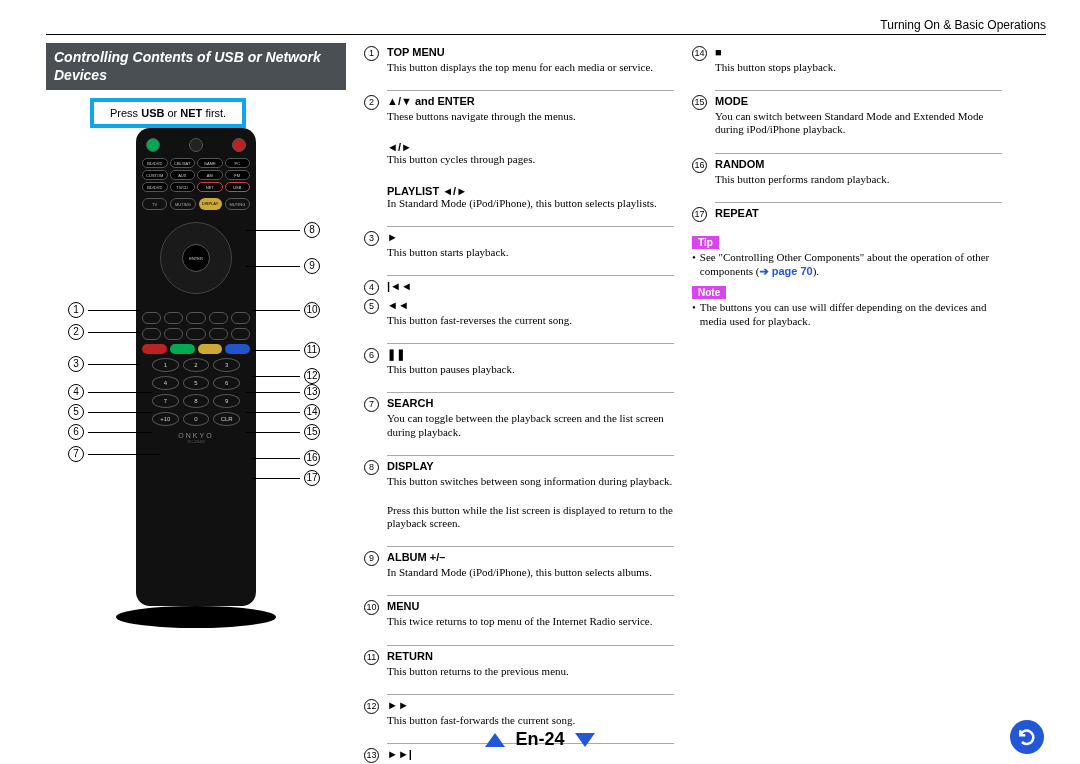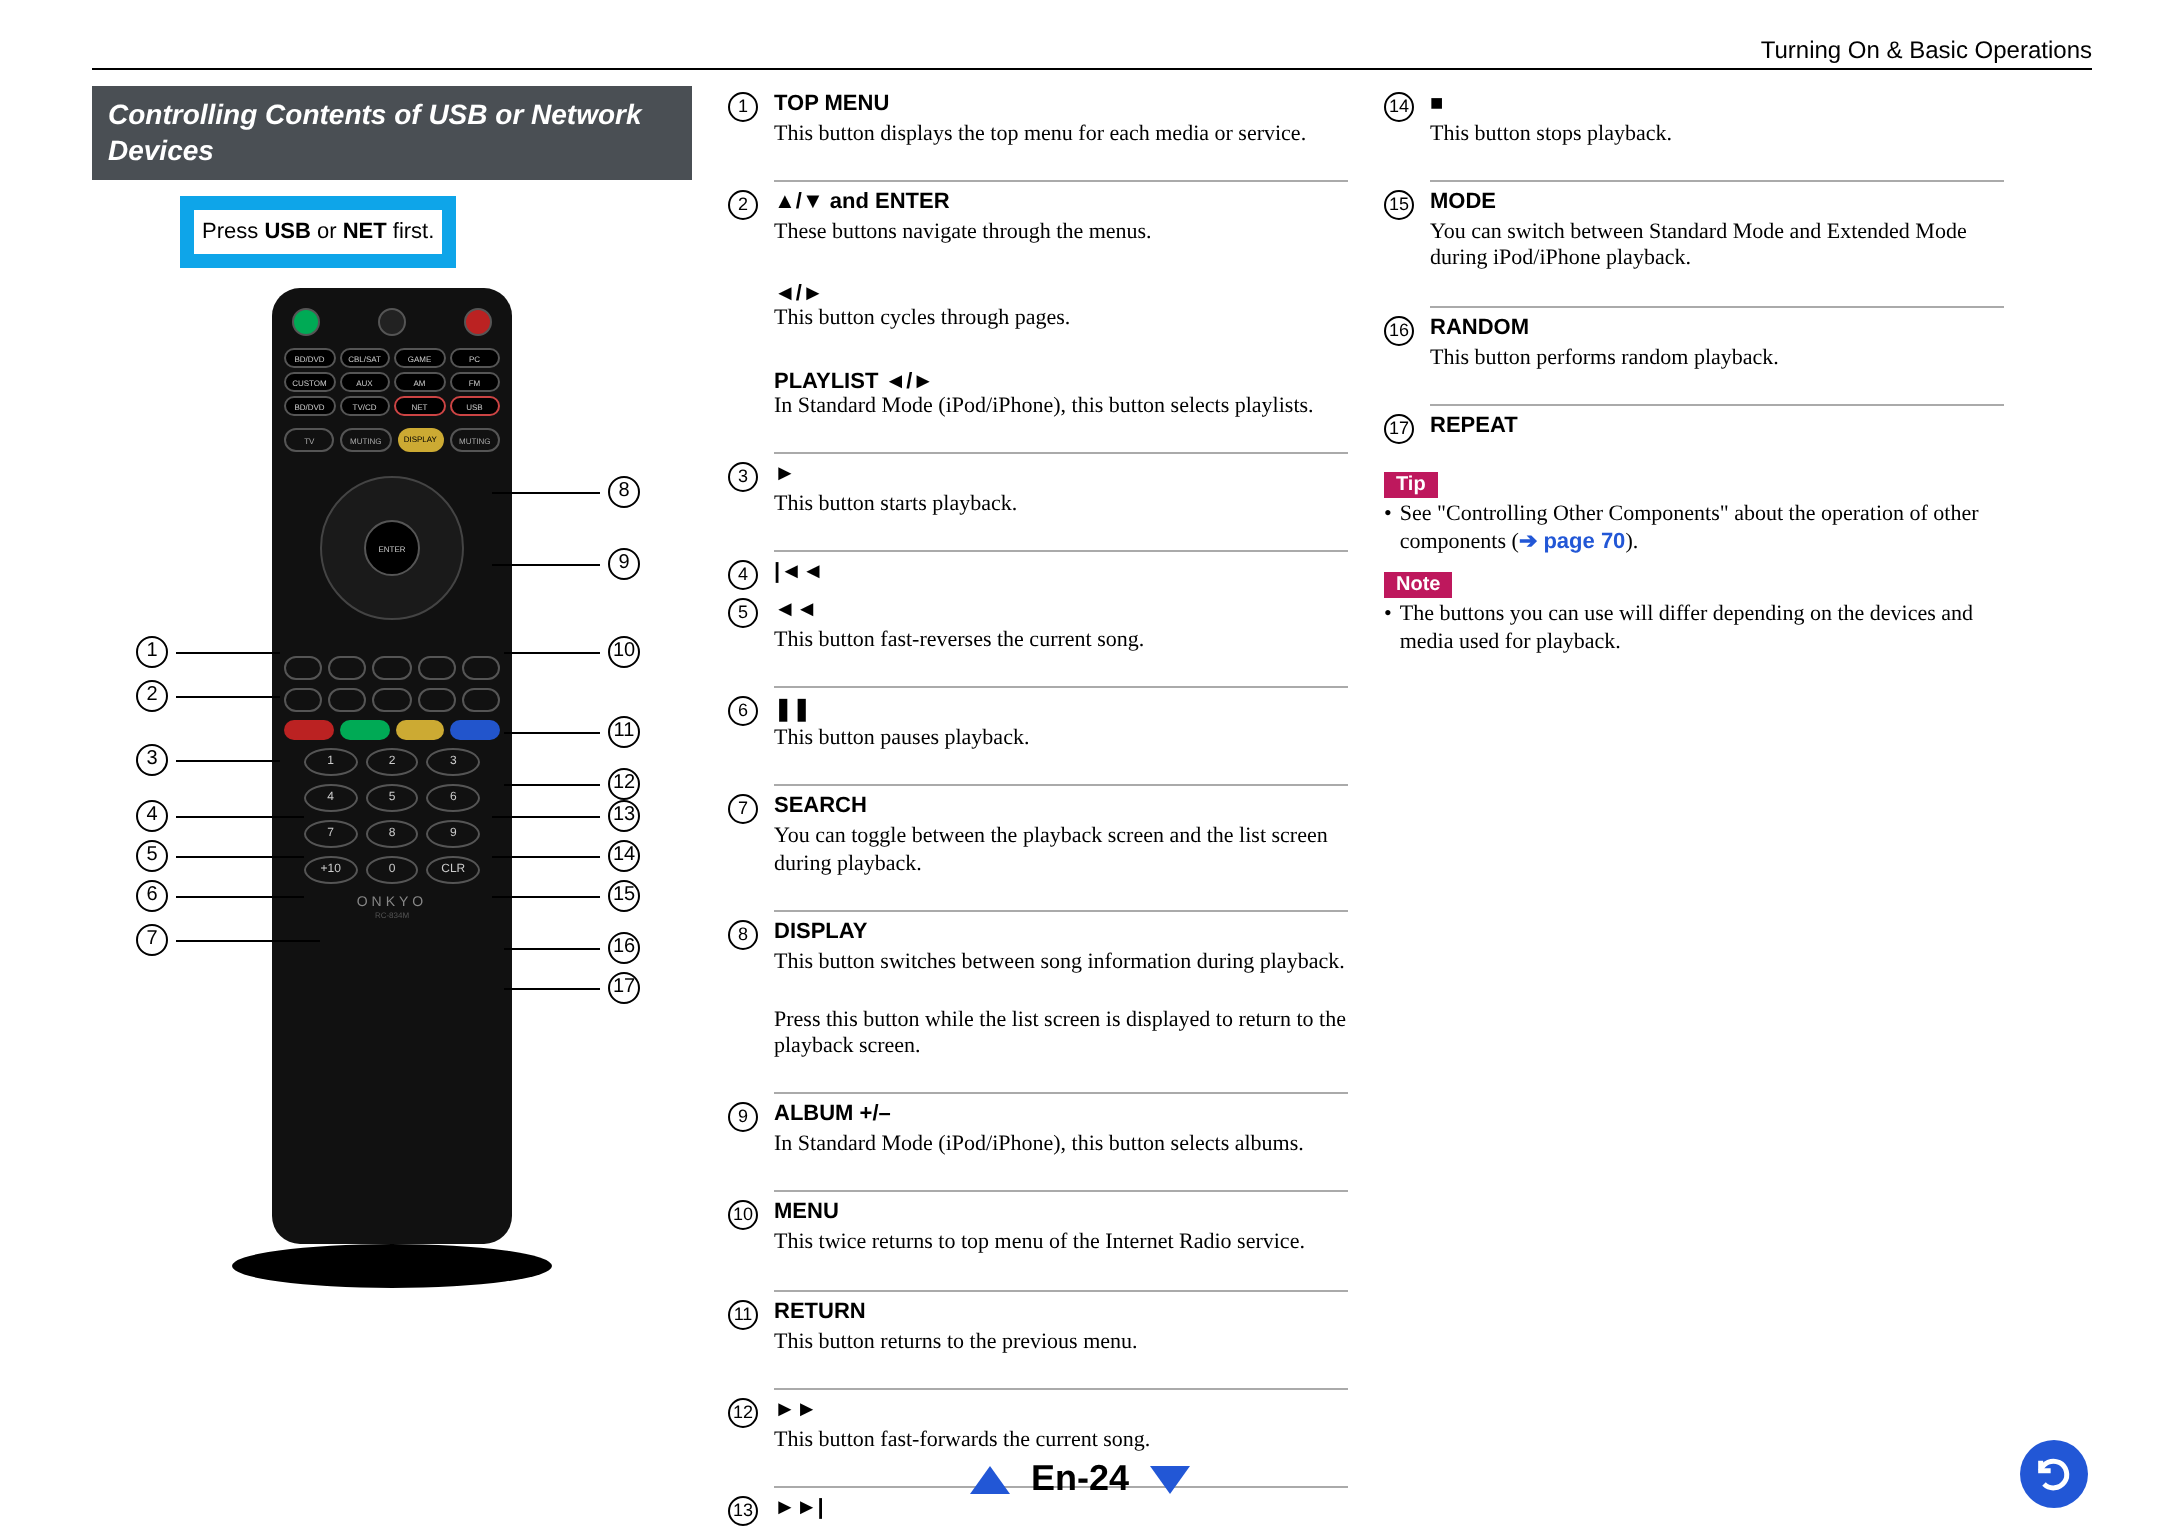--- a/index.html
+++ b/index.html
@@ -25,27 +25,26 @@
     color: #fff;
     font-family: Arial, sans-serif;
     font-style: italic;
     font-weight: bold;
     font-size: 14px;
     padding: 6px 8px;
     line-height: 1.25;
     margin-bottom: 8px;
   }
   .press-box {
-    border: 7px solid #0ea5e9;
-    padding: 5px 4px;
+    border: 4px solid #0ea5e9;
+    padding: 5px 16px;
     font-size: 11px;
     font-family: Arial, sans-serif;
     display: inline-block;
     margin-left: 44px;
-    margin-bottom: 10px;
   }
   .remote-wrap { position: relative; height: 540px; }
   .remote-body {
     position: absolute;
     left: 90px;
     top: 0;
     width: 120px;
     height: 478px;
     background: #111;
     border-radius: 14px;
@@ -94,21 +93,21 @@
   .bullet-num {
     width:15px; height:15px; border:1.2px solid #000; border-radius:50%;
     font-size:9px; text-align:center; line-height:13px; flex-shrink:0;
     font-family: Arial, sans-serif;
   }
   .item-title { font-family: Arial, sans-serif; font-weight:bold; font-size:11px; }
   .item-body { margin-left:23px; font-size:11px; line-height:1.2; padding-bottom:16px; border-bottom:0.5px solid #aaa; }
   .item-sub { margin-left:23px; font-family: Arial, sans-serif; font-weight:bold; font-size:11px; margin-top:2px;}
   .item-last .item-body { border-bottom: none; }
 
-  .tagbox { display:inline-block; background:#be185d; color:#fff; font-family:Arial,sans-serif; font-weight:bold; font-size:10px; padding:1px 6px; margin-bottom:2px; }
+  .tagbox { display:inline-block; background:#d946ef; color:#fff; font-family:Arial,sans-serif; font-weight:bold; font-size:10px; padding:1px 6px; margin-bottom:2px; }
   .note-body { font-size:11px; line-height:1.25; display:flex;}
   .note-bullet{margin-right:4px;}
   .link { color:#2257d6; font-weight:bold; font-family:Arial,sans-serif;}
 
   .footer { position:absolute; left:0; right:0; bottom:14px; text-align:center; }
   .footer-inner { display:inline-flex; align-items:center; gap:10px; font-family: Arial, sans-serif; font-weight:bold; font-size:18px;}
   .tri { width:0;height:0;border-left:10px solid transparent;border-right:10px solid transparent;}
   .tri.up{border-bottom:14px solid #2257d6;}
   .tri.dn{border-top:14px solid #2257d6;}
   .back-btn {

